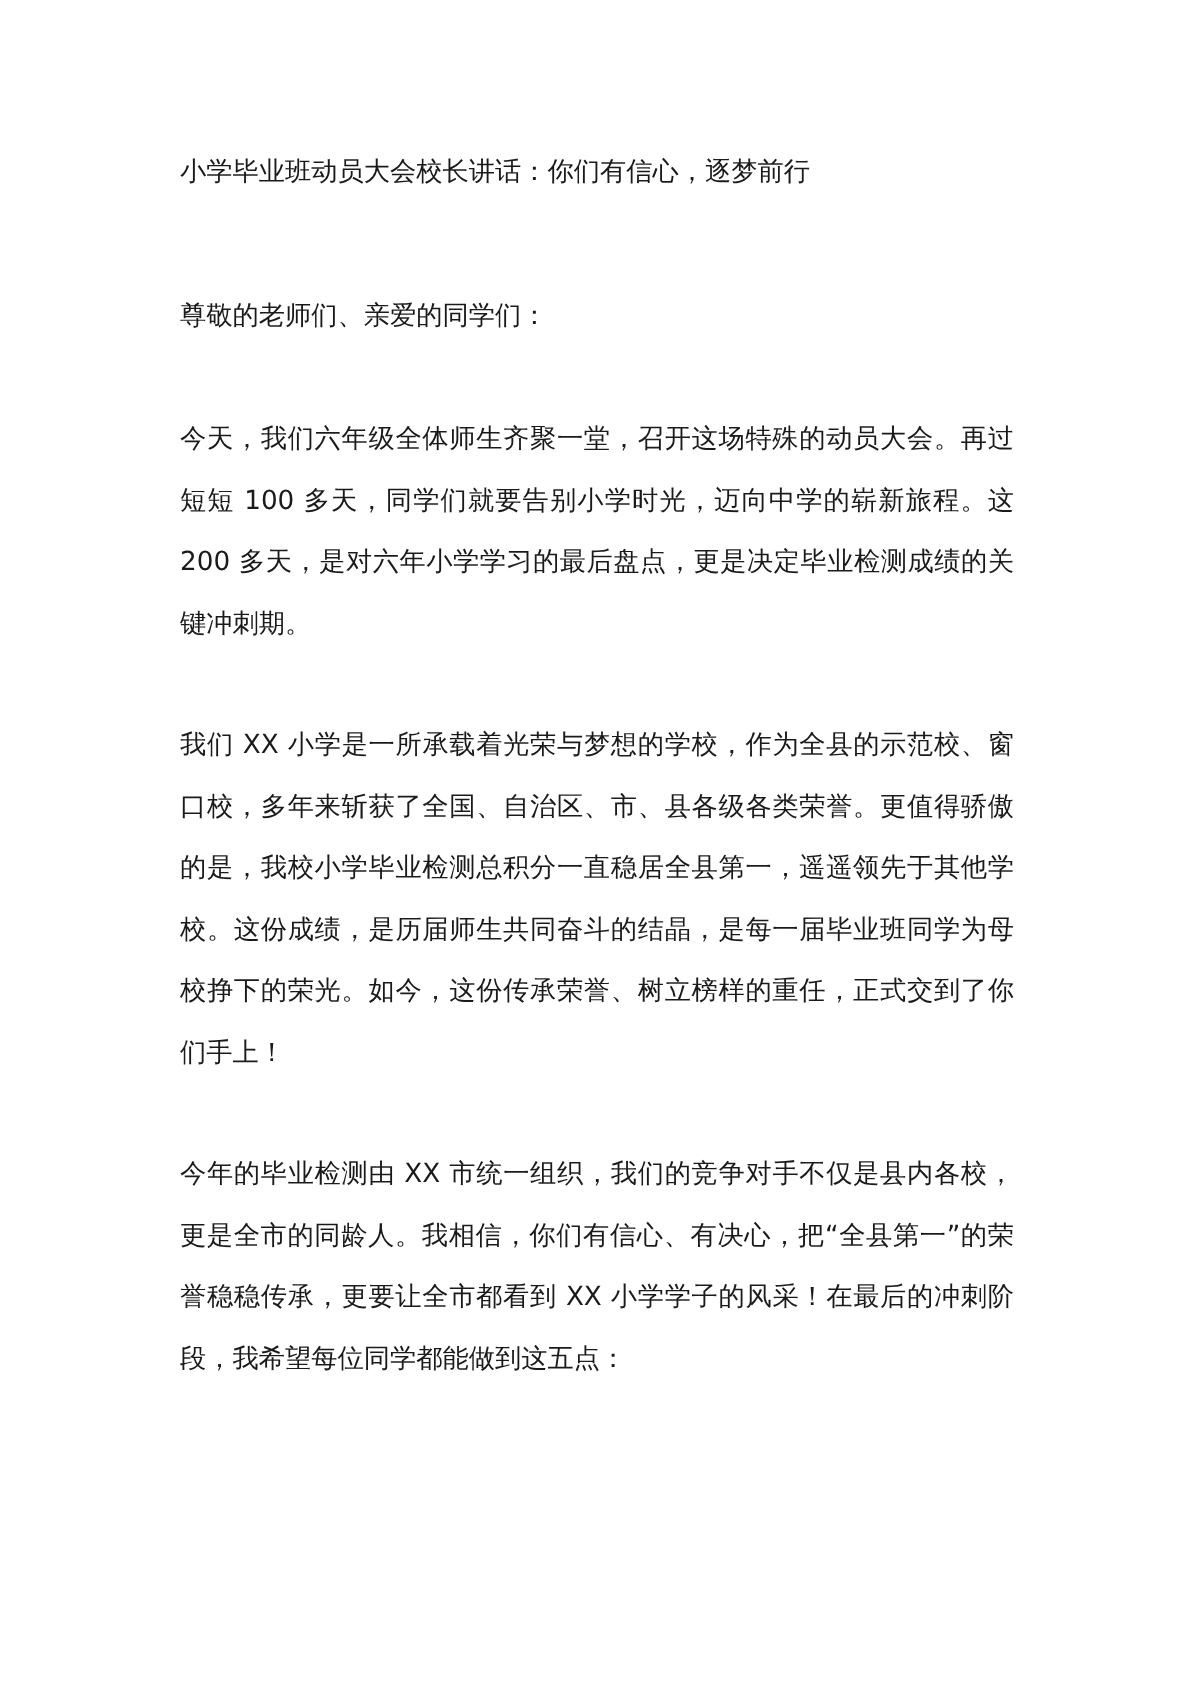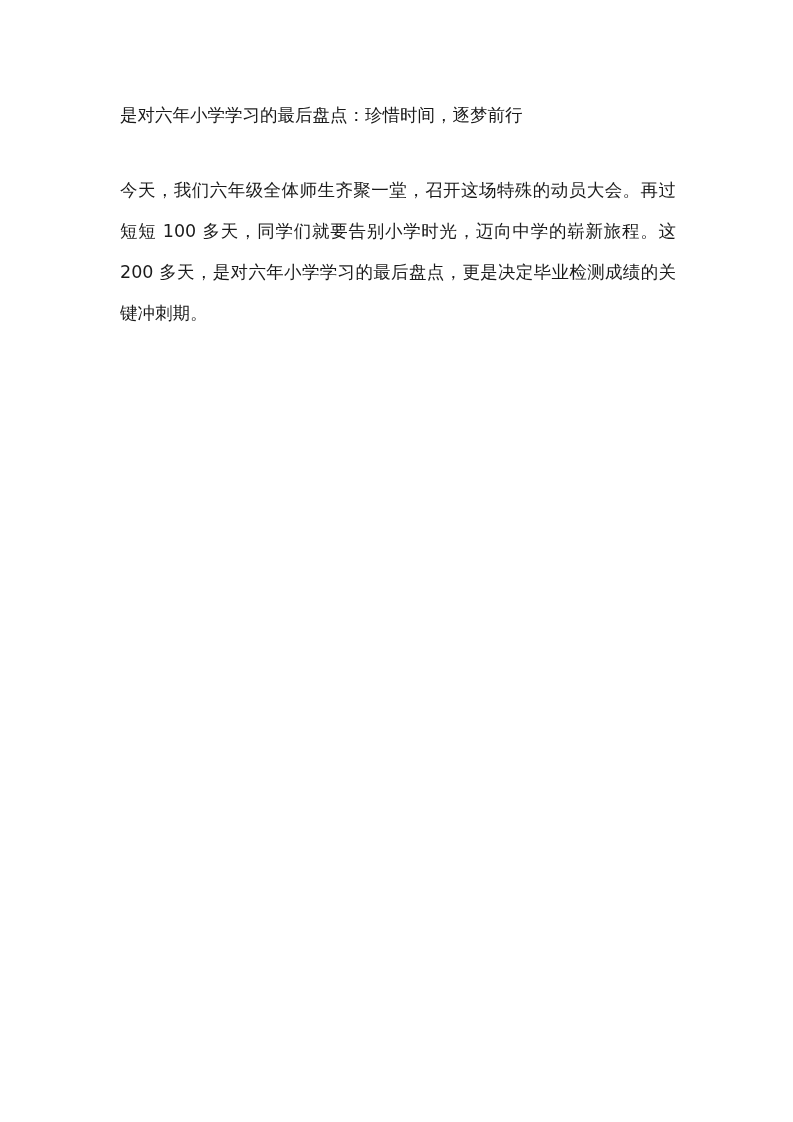--- a/index.html
+++ b/index.html
@@ -17,15 +17,18 @@
     .greet { margin-top: 62px; }
     .hello { margin-top: 40px; }
     .para1 { margin-top: 41px; }
     .para2 { margin-top: 40px; }
     .para3 { margin-top: 40px; }
   </style>
 </head>
 <body>
 
 <div class="page">
-  <h1 class="title">是对六年小学学习的最后盘点：珍惜时间，逐梦前行</h1>
+  <h1 class="title">小学毕业班动员大会校长讲话：你们有信心，逐梦前行</h1>
+  <p class="p greet">尊敬的老师们、亲爱的同学们：</p>
   <p class="p para1">今天，我们六年级全体师生齐聚一堂，召开这场特殊的动员大会。再过短短 100 多天，同学们就要告别小学时光，迈向中学的崭新旅程。这 200 多天，是对六年小学学习的最后盘点，更是决定毕业检测成绩的关键冲刺期。</p>
+  <p class="p para2">我们 XX 小学是一所承载着光荣与梦想的学校，作为全县的示范校、窗口校，多年来斩获了全国、自治区、市、县各级各类荣誉。更值得骄傲的是，我校小学毕业检测总积分一直稳居全县第一，遥遥领先于其他学校。这份成绩，是历届师生共同奋斗的结晶，是每一届毕业班同学为母校挣下的荣光。如今，这份传承荣誉、树立榜样的重任，正式交到了你们手上！</p>
+  <p class="p para3">今年的毕业检测由 XX 市统一组织，我们的竞争对手不仅是县内各校，更是全市的同龄人。我相信，你们有信心、有决心，把“全县第一”的荣誉稳稳传承，更要让全市都看到 XX 小学学子的风采！在最后的冲刺阶段，我希望每位同学都能做到这五点：</p>
 </div>
 
 </body></html>

